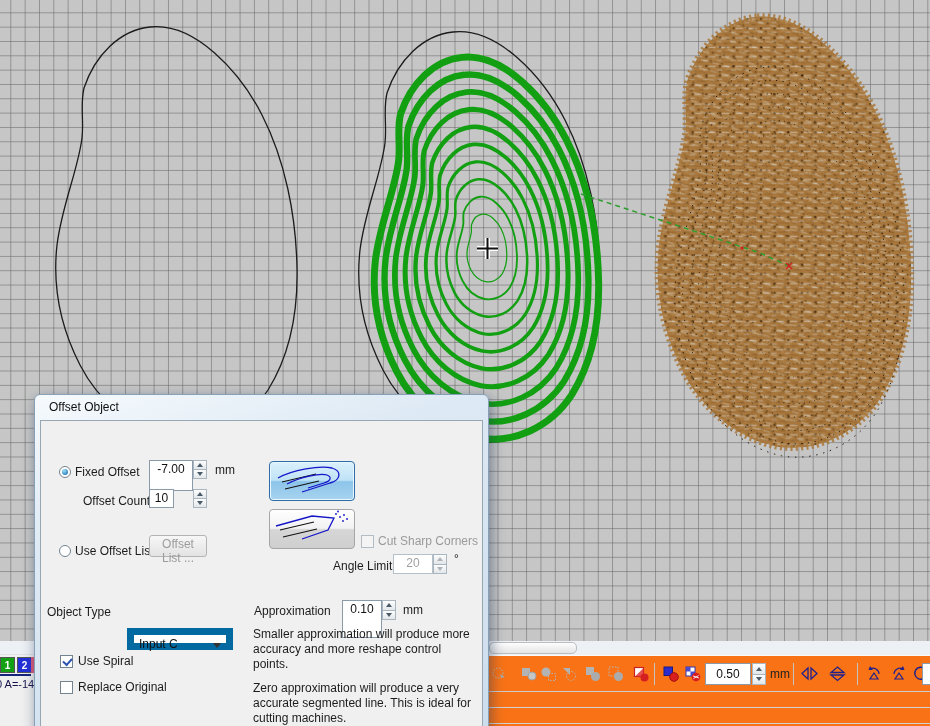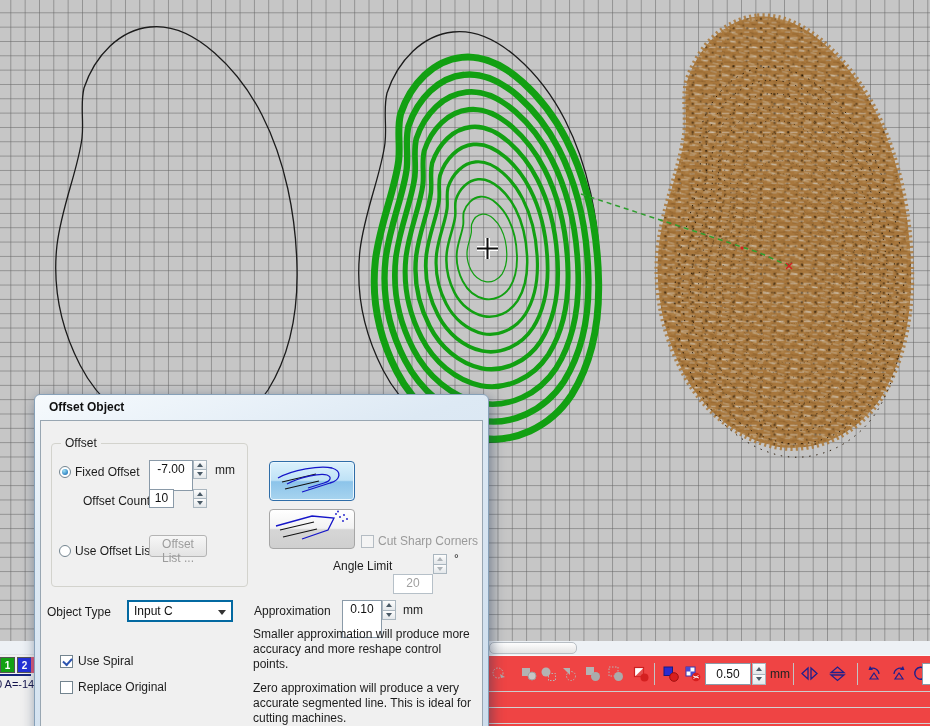--- a/index.html
+++ b/index.html
@@ -23,21 +23,21 @@
   
   .bottom-left{position:absolute;left:0;top:641px;width:34px;height:85px;background:#f0f0f0;z-index:4;}
   .bl-track{height:13px;background:#edf1f5;border-bottom:1px solid #dfe3e7;}
   .bl-palette{position:relative;height:21px;background:#f0f0f0;}
   .swatch{position:absolute;top:2px;width:15px;height:16px;color:#fff;font-size:10px;font-weight:bold;
     display:flex;align-items:center;justify-content:center;border:1px solid #555;box-sizing:border-box;}
   .swatch-underline{position:absolute;left:0;top:19px;width:31px;height:2px;background:#16247e;}
   .swatch-sliver{position:absolute;left:31px;top:2px;width:3px;height:16px;background:#e05a7a;}
   .bl-status{height:17px;overflow:hidden;white-space:nowrap;font-size:11px;color:#15154d;line-height:16px;}
   .bl-status span{margin-left:-4px;display:inline-block;}
-  .bottom-right{position:absolute;left:486px;top:641px;width:444px;height:85px;background:#ef4444;z-index:2;}
+  .bottom-right{position:absolute;left:486px;top:641px;width:444px;height:85px;background:#f97316;z-index:2;}
   .br-scrollrow{position:relative;height:14px;background:#edf1f5;}
   .scroll-thumb{position:absolute;left:3px;top:1px;width:88px;height:12px;border-radius:5px;
     background:linear-gradient(180deg,#fdfdfd,#e4e4e4);border:1px solid #b8bec4;box-sizing:border-box;}
   .br-toolrow{position:relative;height:37px;border-top:1px solid #fafafa;border-bottom:1px solid #cdcdcd;box-sizing:border-box;}
   .br-statusrows{height:32px;}
   .br-statusrows .line{height:15px;border-bottom:1px solid #d2d2d2;}
   .tb-item{position:absolute;top:9px;width:17px;height:17px;}
   .tb-sep{position:absolute;top:7px;width:1px;height:22px;background:#c3c3c3;}
   .tb-spin{position:absolute;top:7px;height:22px;background:#fff;border:1px solid #8a9aa8;box-sizing:border-box;
     text-align:center;line-height:20px;font-size:12px;color:#111;}
@@ -52,43 +52,43 @@
   .spinner.disabled .arr-up{border-bottom-color:#aeb4b9;}
   .spinner.disabled .arr-dn{border-top-color:#aeb4b9;}
   
   .dialog{
     position:absolute;left:34px;top:394px;width:455px;height:372px;z-index:5;
     border:1px solid #86a0b8;border-radius:6px 6px 0 0;box-sizing:border-box;
     background:linear-gradient(160deg,#f6fafd 0%,#dde9f4 30%,#ccdcec 100%);
     box-shadow:2px 4px 14px rgba(40,60,90,.55);
     padding:0 5px 5px 5px;
   }
-  .dlg-title{height:25px;line-height:25px;padding-left:9px;font-size:12px;color:#101010;font-weight:bold;}
+  .dlg-title{height:25px;line-height:25px;padding-left:9px;font-size:12px;color:#101010;}
   .dlg-client{position:relative;background:#f0f0f0;border:1px solid #98a6b2;height:335px;box-sizing:content-box;}
   .groupbox{position:absolute;border:1px solid #d3d3cd;border-radius:4px;}
   .groupbox .gb-label{position:absolute;top:-8px;left:9px;background:#f0f0f0;padding:0 4px;font-size:12px;color:#1c1c1c;}
   .lbl{position:absolute;font-size:12px;color:#1c1c1c;white-space:nowrap;}
   .lbl.disabled{color:#9a9a9a;}
   .fieldbox{position:absolute;background:#fff;border:1px solid #8a9aa8;box-sizing:border-box;
     font-size:12px;color:#111;text-align:center;line-height:17px;}
-  .fieldbox.disabled{color:#a0a0a0;border-color:#b6c0c8;margin-top:20px;}
+  .fieldbox.disabled{color:#a0a0a0;border-color:#b6c0c8;}
   .radio{position:absolute;width:12px;height:12px;border:1px solid #73848f;border-radius:50%;background:#fff;box-sizing:border-box;}
   .radio.sel::after{content:"";position:absolute;left:2px;top:2px;width:6px;height:6px;border-radius:50%;
     background:radial-gradient(circle at 35% 30%,#9fe0f5,#2a7fc0 75%);}
   .checkbox{position:absolute;width:13px;height:13px;border:1px solid #73848f;background:#fff;box-sizing:border-box;}
   .checkbox.disabled{border-color:#b4bcc3;background:#f4f4f4;}
   .checkbox.checked::after{content:"";position:absolute;left:2px;top:2px;width:7px;height:4px;
     border-left:2px solid #2d55b0;border-bottom:2px solid #2d55b0;transform:rotate(-48deg);}
   .pushbtn{position:absolute;border:1px solid #b4b4b4;border-radius:3px;background:linear-gradient(180deg,#f7f7f7,#e3e3e3);
     font-size:12px;color:#9c9c9c;text-align:center;box-sizing:border-box;}
   .cornerbtn{position:absolute;width:86px;height:40px;border-radius:4px;box-sizing:border-box;}
   .cornerbtn.sel{border:1px solid #2f6da8;background:linear-gradient(180deg,#dbf1fc 0%,#bfe2f6 48%,#8cc4ea 52%,#a8d4ef 100%);
     box-shadow:inset 0 0 0 1px #eaf7fe;}
   .cornerbtn.plain{border:1px solid #a6a6a6;background:linear-gradient(180deg,#ffffff 0%,#f2f2f2 48%,#d6d6d6 52%,#cfcfcf 100%);}
-  .combo{position:absolute;background:#fff;border:2px solid #0369a1;box-sizing:border-box;}
+  .combo{position:absolute;background:#fff;border:7px solid #0369a1;box-sizing:border-box;margin-top:28px;}
   .combo .val{position:absolute;left:5px;top:2px;font-size:12px;color:#111;}
   .combo .drop{position:absolute;right:5px;top:8px;width:0;height:0;
     border-left:4px solid transparent;border-right:4px solid transparent;border-top:5px solid #333;}
   .info{position:absolute;width:226px;font-size:12px;line-height:15px;color:#1c1c1c;}
   
   .crosshair{position:absolute;left:476px;top:237px;width:23px;height:23px;z-index:3;pointer-events:none;}
 </style>
 </head>
 <body>
 
@@ -266,23 +266,20 @@
   <div class="br-statusrows">
     <div class="line"></div>
     <div class="line"></div>
   </div>
 </div>
 
 <div class="dialog">
   <div class="dlg-title">Offset Object</div>
   <div class="dlg-client">
 
-    <div class="groupbox" style="left:10px;top:22px;width:195px;height:142px;">
-      <span class="gb-label">Offset</span>
-    </div>
     <div class="radio sel" style="left:18px;top:45px;"></div>
     <span class="lbl" style="left:34px;top:44px;">Fixed Offset</span>
     <div class="fieldbox" style="left:108px;top:39px;width:44px;height:31px;">-7.00</div>
     <div class="spinner" style="left:152px;top:39px;">
       <div class="sb">
           <div class="arr-up"></div>
         </div>
       <div class="sb">
           <div class="arr-dn"></div>
         </div>

